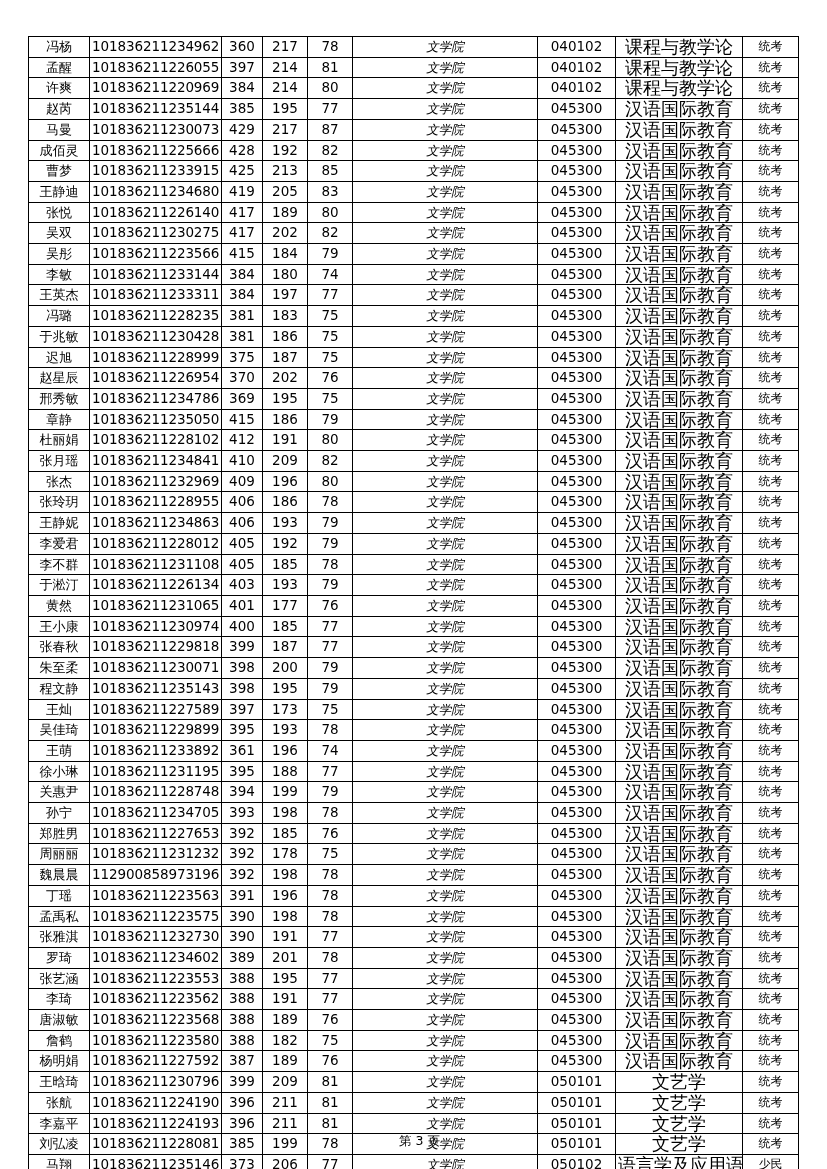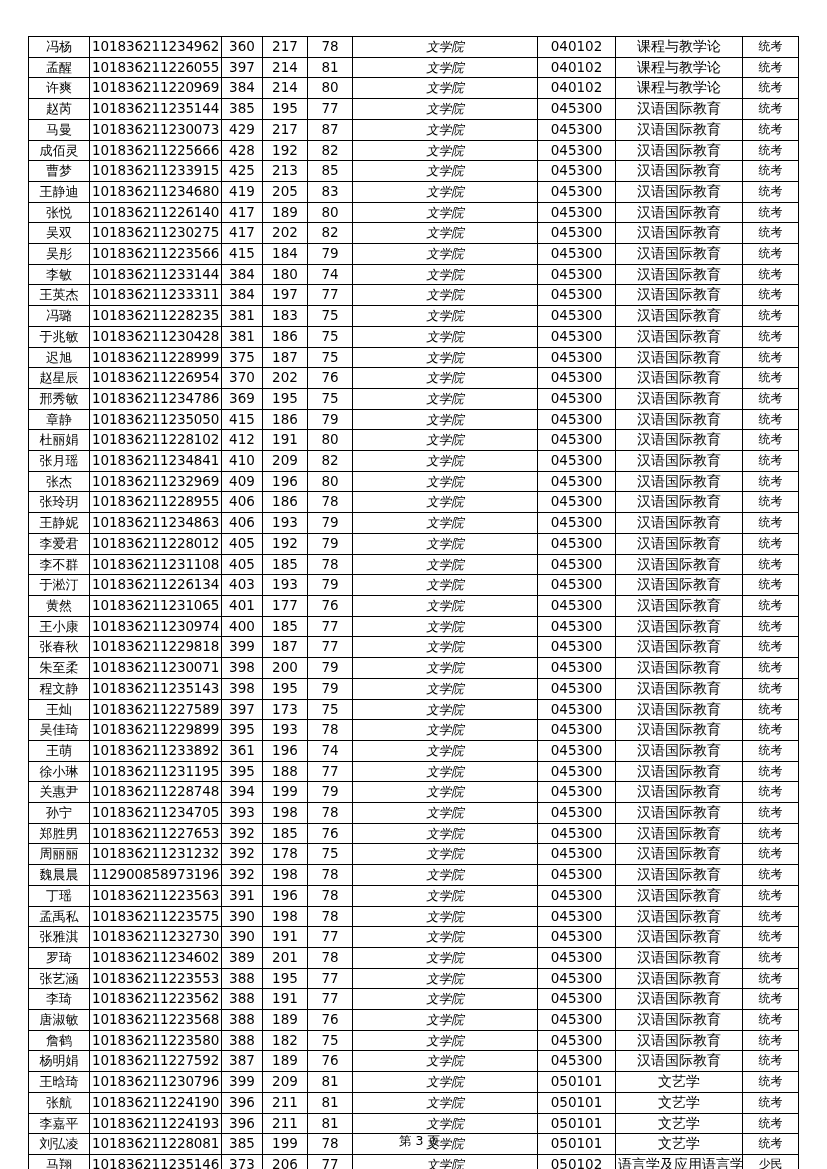--- a/index.html
+++ b/index.html
@@ -57,21 +57,21 @@
   col.c-major    { width: 127px; }
   col.c-type     { width: 56px; }
 
   td.name     { font-size: 13px; letter-spacing: 0px; }
   td.examid   { font-size: 13.5px; letter-spacing: -0.1px; margin-top: 22px; }
   td.total,
   td.sub1,
   td.sub2     { font-size: 13.5px; }
   td.college  { font-size: 12.5px; font-style: italic; }
   td.code     { font-size: 13.5px; }
-  td.major    { font-size: 14px; }
+  td.major    { font-size: 18px; }
   td.type     { font-size: 12px; }
 
   .footer {
     position: absolute;
     left: 6px;
     top: 1133px;
     width: 827px;
     text-align: center;
     font-size: 12.5px;
   }

